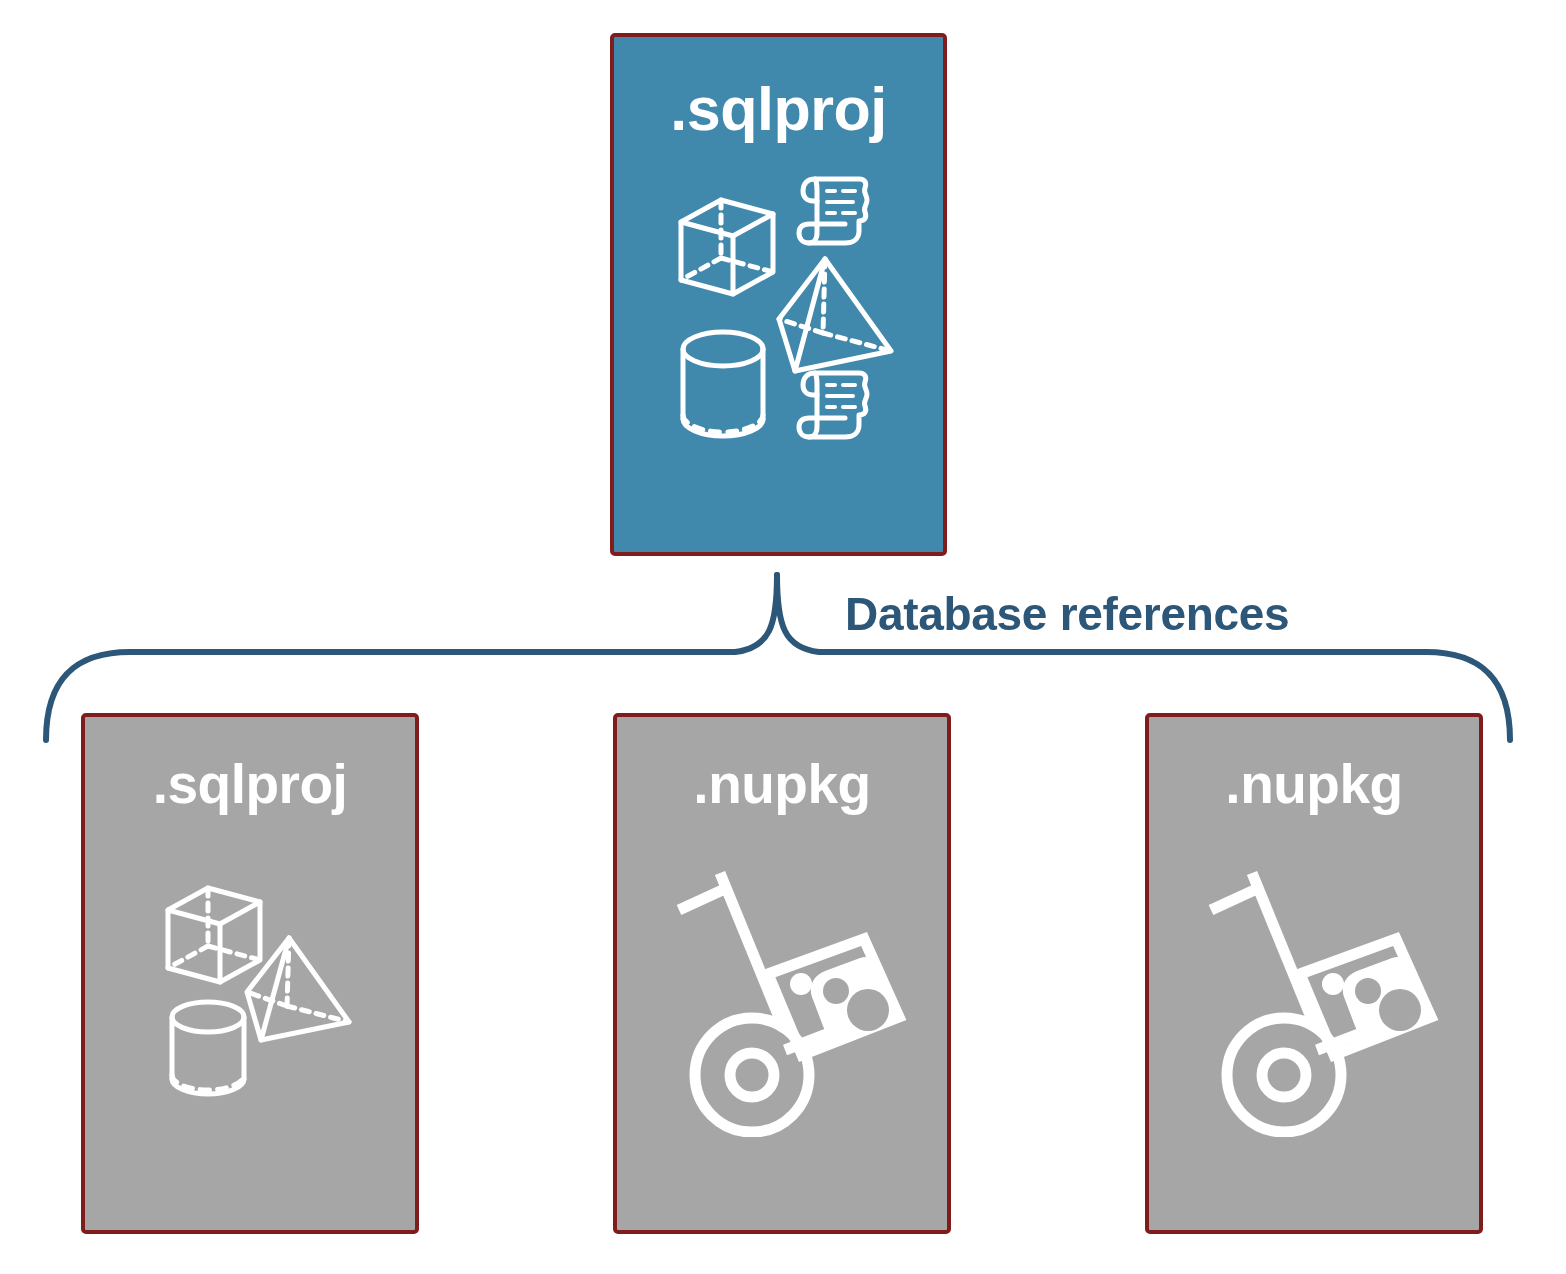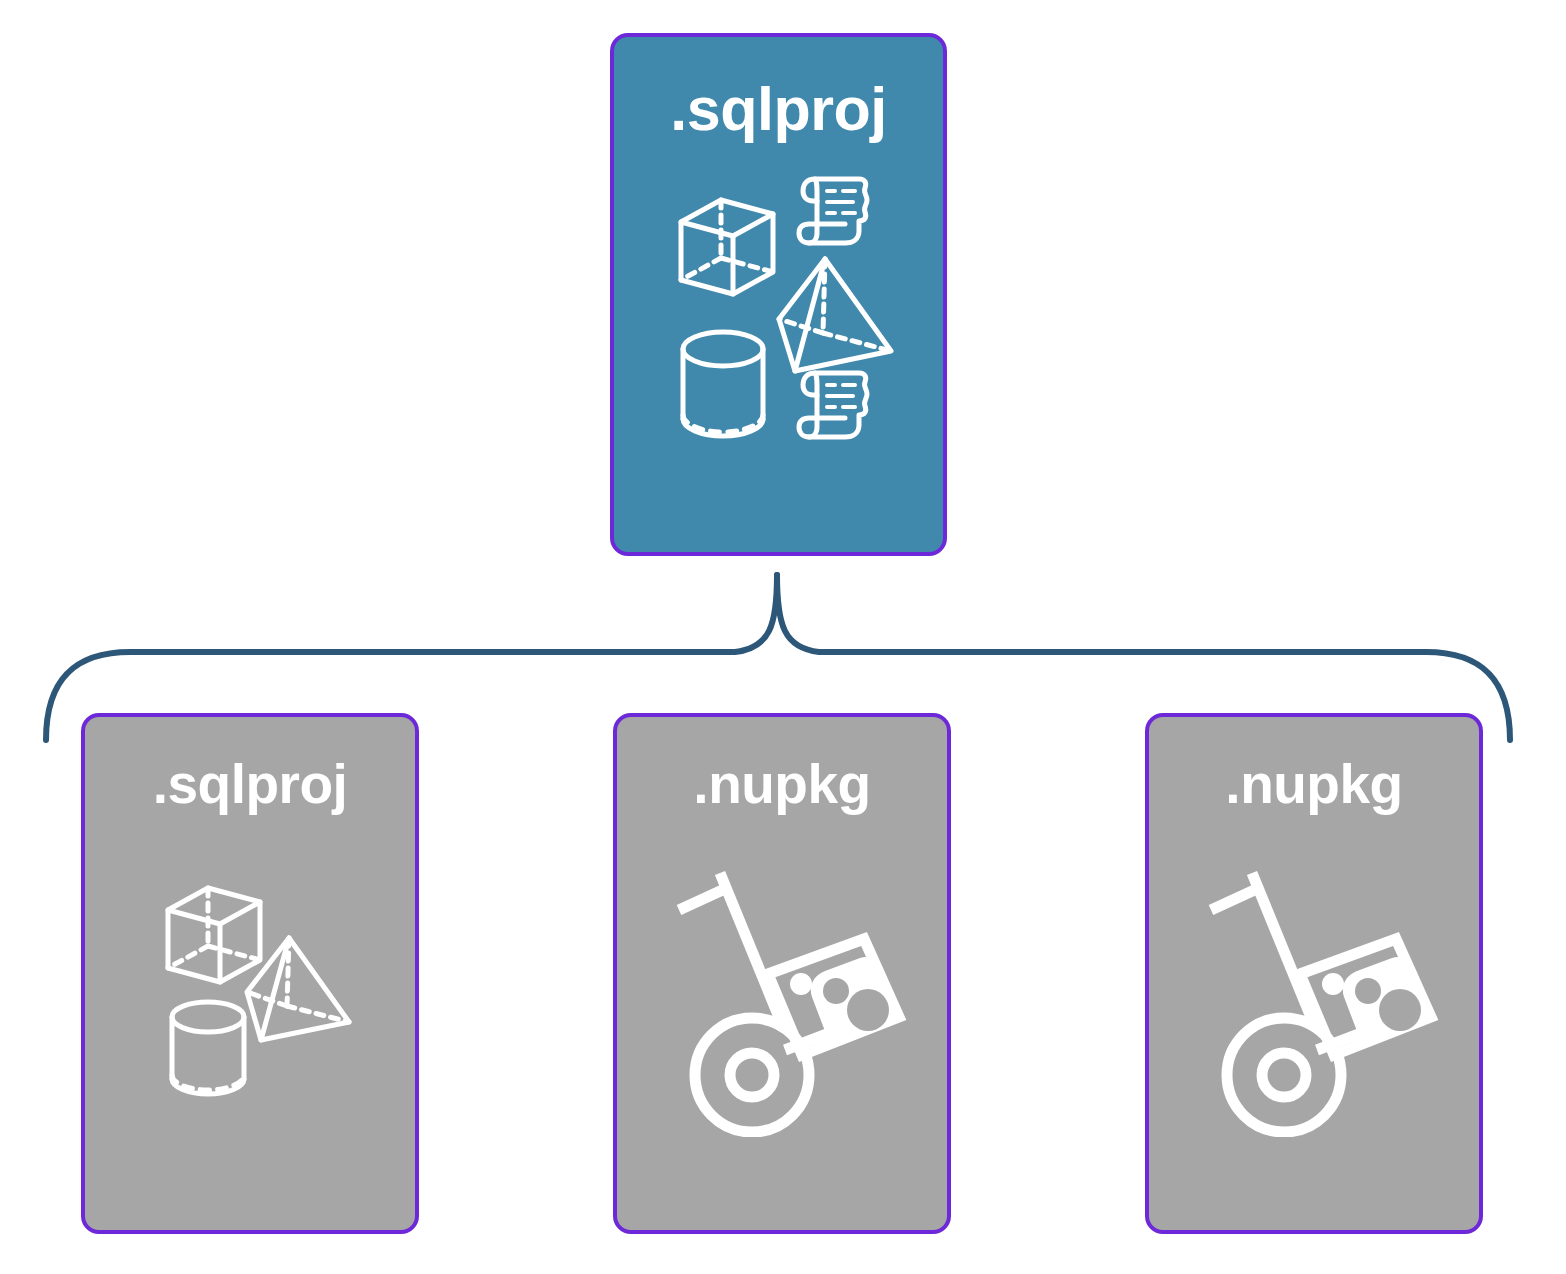--- a/index.html
+++ b/index.html
@@ -21,22 +21,22 @@
   .svg-layer {
     position: absolute;
     left: 0;
     top: 0;
     width: 1566px;
     height: 1274px;
   }
   .node-box {
     position: absolute;
     box-sizing: border-box;
-    border-radius: 18px;
-    border: 4px solid #6d28d9;
+    border-radius: 5px;
+    border: 4px solid #7f1d1d;
     display: block;
   }
   .node-box.blue { background: #4189ac; }
   .node-box.gray { background: #a6a6a6; }
 
   .node-label {
     position: absolute;
     left: 0;
     right: 0;
     text-align: center;
@@ -148,20 +148,21 @@
             <path d="M 46,22 L 58,22"></path>
             <path d="M 30,33 L 56,33"></path>
             <path d="M 30,44 L 38,44"></path>
             <path d="M 46,44 L 58,44"></path>
           </g>
         </g>
       </g>
     </svg>
   </div>
 
+  <div class="brace-label" style="left:845px; top:591px;">Database references</div>
 
   <div class="node-box gray" style="left:81px; top:713px; width:338px; height:521px;">
     <div class="node-label label-bottom">.sqlproj</div>
 
     <svg class="icon-wrap" style="left:75px; top:155px; width:200px; height:230px;" viewBox="0 0 200 230" xmlns="http://www.w3.org/2000/svg">
       <g stroke="#ffffff" fill="none" stroke-width="5" stroke-linecap="round" stroke-linejoin="round">
 
         <g>
           <path d="M 8,38 L 48,16 L 100,30 L 100,88 L 60,110 L 8,96 Z"></path>
           <path d="M 8,38 L 60,52 L 100,30"></path>

